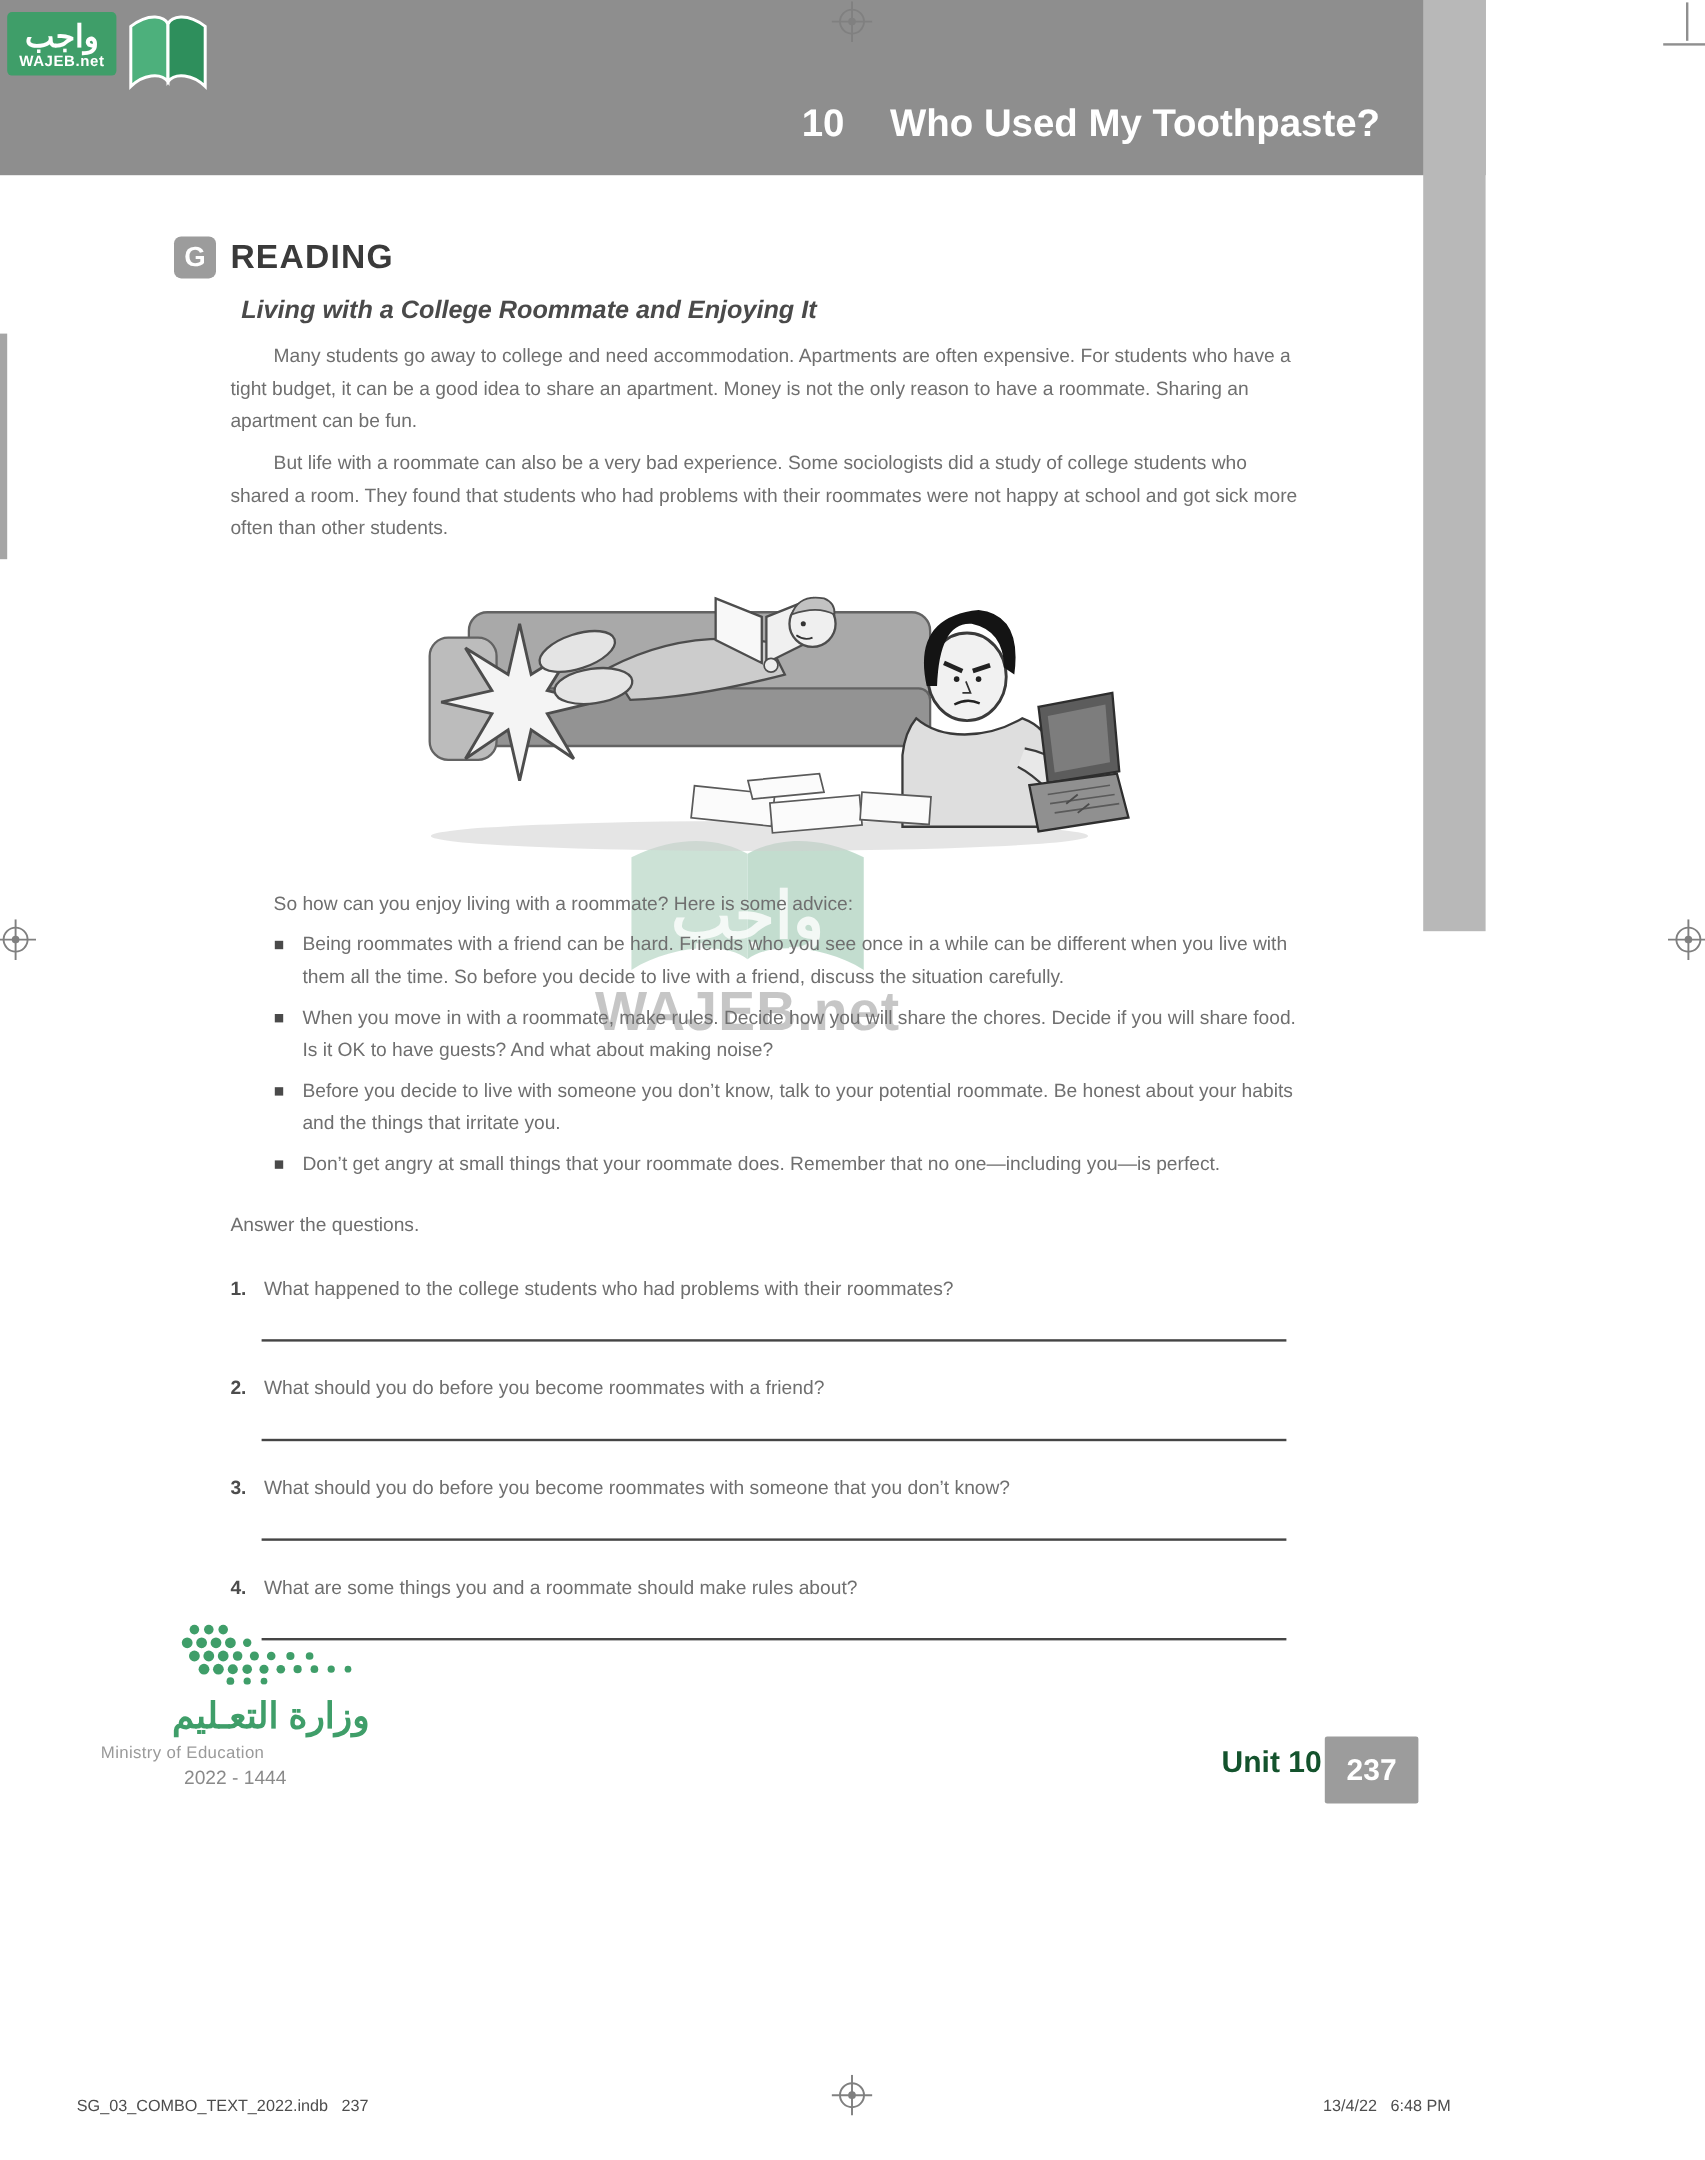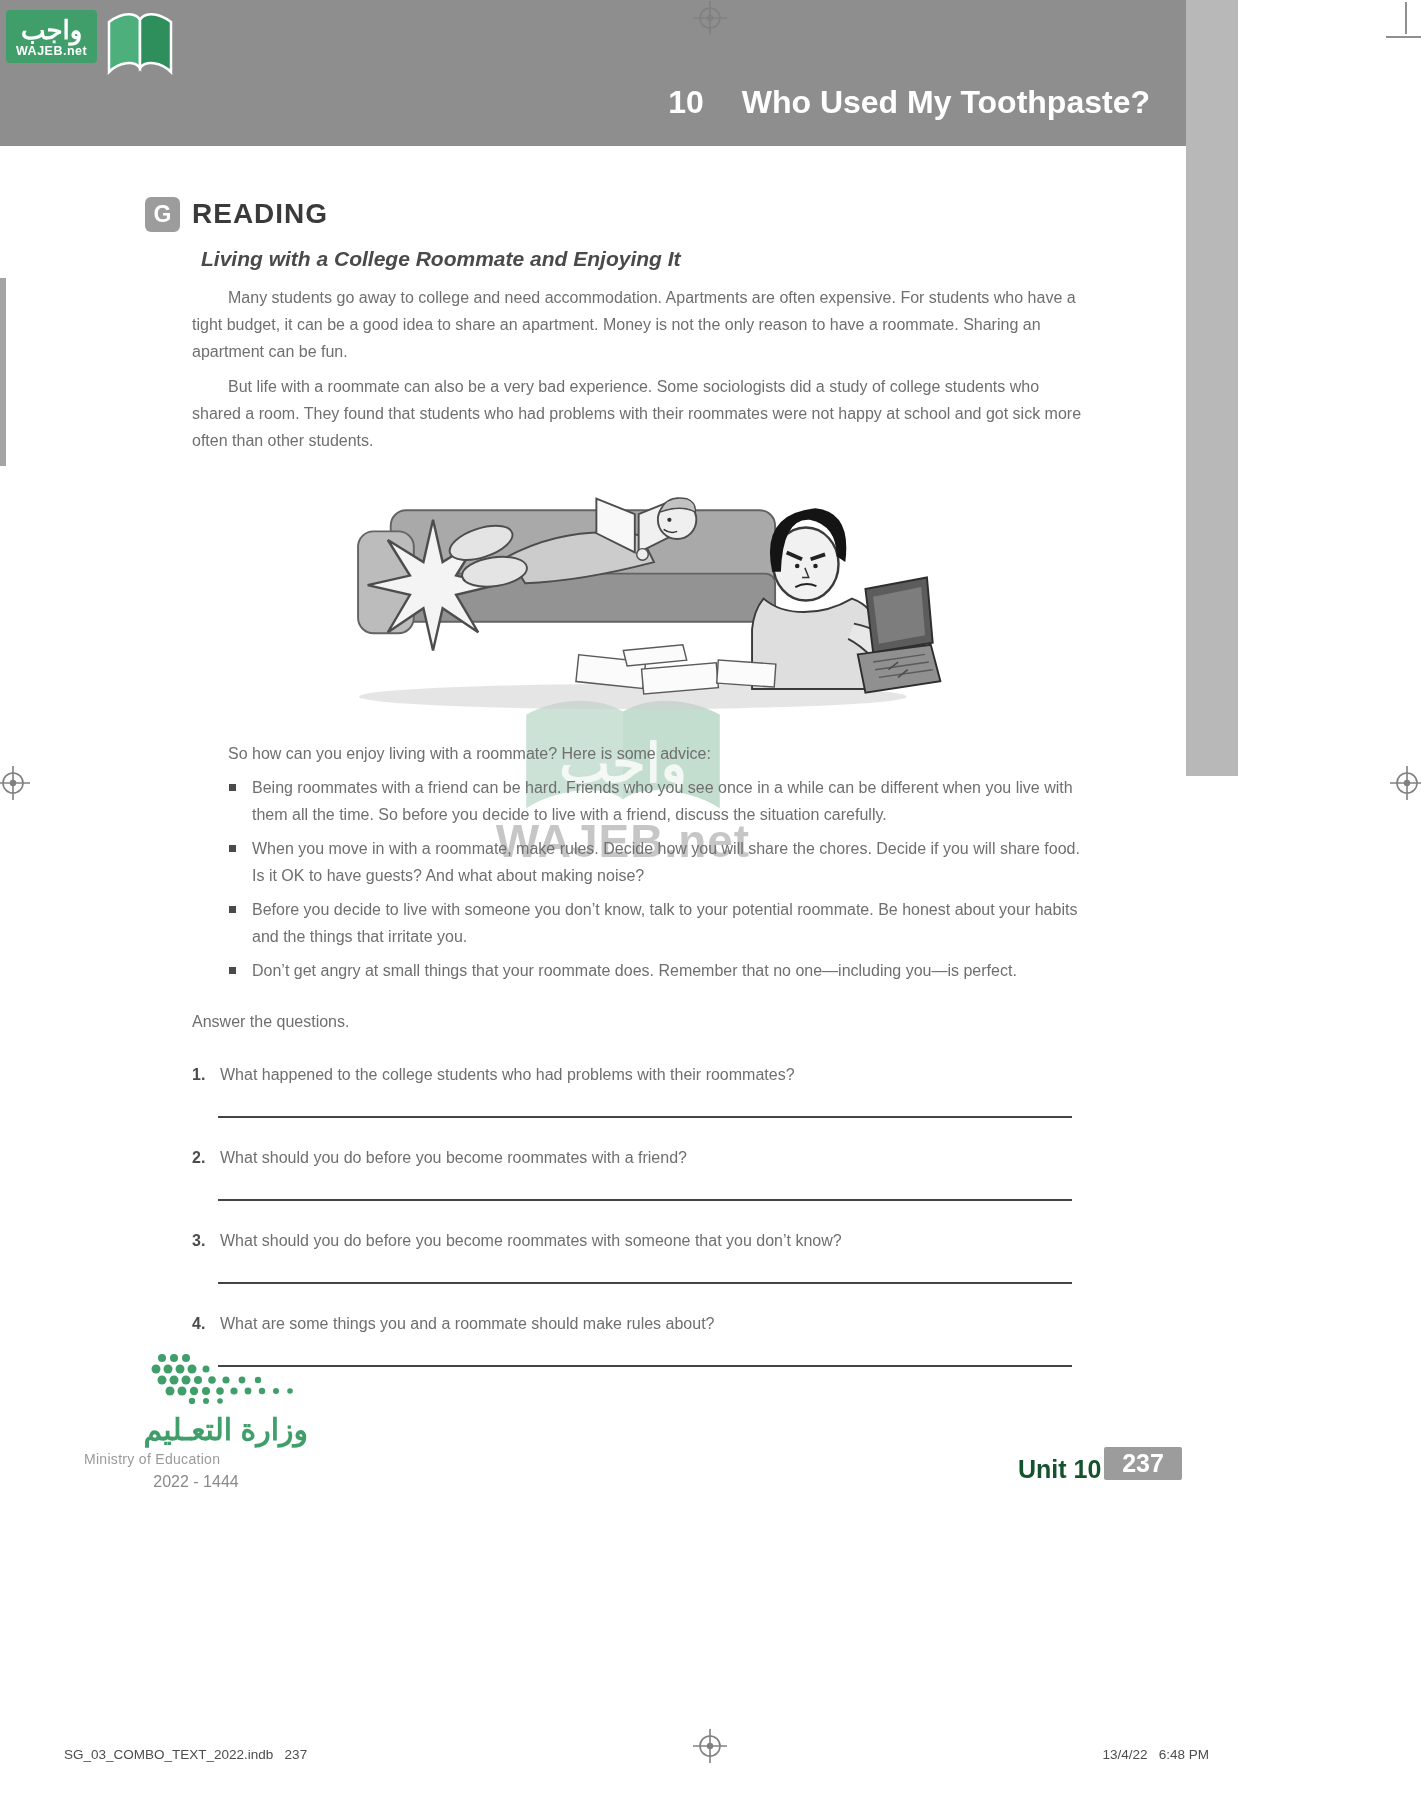--- a/index.html
+++ b/index.html
@@ -47,21 +47,21 @@
   .wm-ar{position:absolute;left:0;right:0;top:44px;font-size:54px;font-weight:bold;color:#ffffff;opacity:.8;}
   .wm-en{margin-top:-10px;font-size:46px;font-weight:bold;color:#8f8f8f;opacity:.5;letter-spacing:1px;}
 
   
   .ministry{position:absolute;left:84px;top:1350px;z-index:3;}
   .dots-svg{margin-left:64px;display:block;}
   .ministry-ar{font-size:30px;font-weight:bold;color:#3f9e69;margin-top:8px;}
   .ministry-en{font-size:14px;color:#9a9a9a;margin-top:4px;letter-spacing:.3px;}
   .edition{font-size:16px;color:#8a8a8a;margin-top:6px;text-align:center;}
   .unit-label{position:absolute;left:1018px;top:1455px;font-size:25px;font-weight:bold;color:#14532d;z-index:2;}
-  .page-badge{position:absolute;left:1104px;top:1447px;width:78px;height:33px;background:#9c9c9c;border-radius:2px;
+  .page-badge{position:absolute;left:1104px;top:1447px;width:78px;height:56px;background:#9c9c9c;border-radius:2px;
               color:#fff;font-size:25px;font-weight:bold;display:flex;align-items:center;justify-content:center;z-index:2;}
   .print-left{position:absolute;left:64px;top:1747px;font-size:13.5px;color:#4d4d4d;white-space:pre;}
   .print-right{position:absolute;right:212px;top:1747px;font-size:13.5px;color:#4d4d4d;white-space:pre;}
 
   
   .regmark{position:absolute;width:34px;height:34px;z-index:4;}
   .regmark line,.regmark circle{stroke:#808080;stroke-width:1.6;fill:none;}
   .regmark .dot{fill:#808080;stroke:none;}
   .cropline{position:absolute;background:#8f8f8f;z-index:4;}
 </style>

